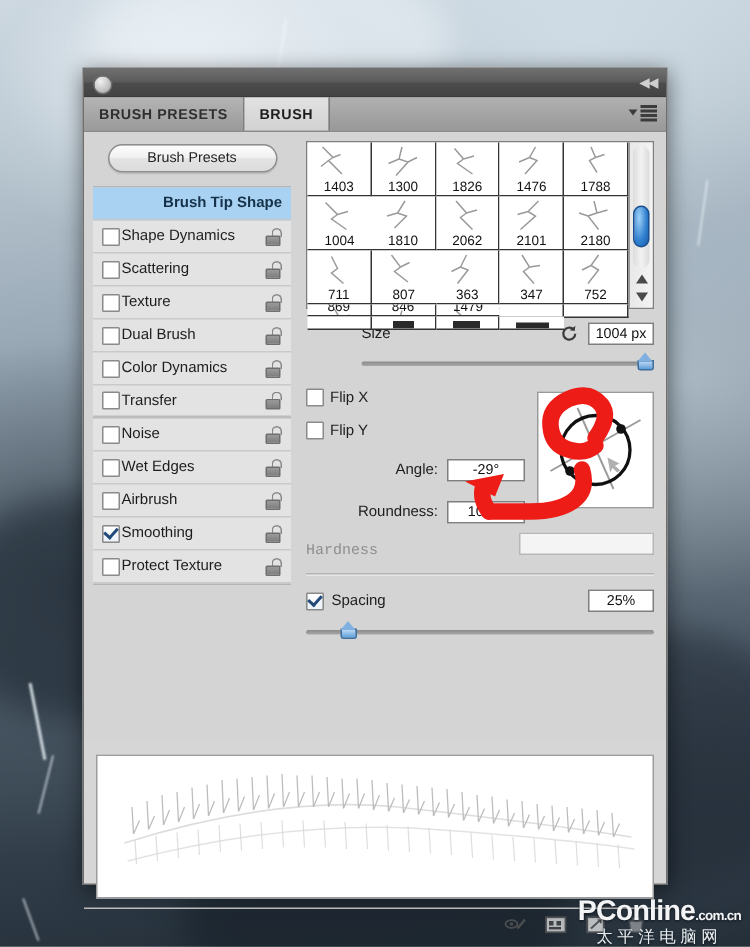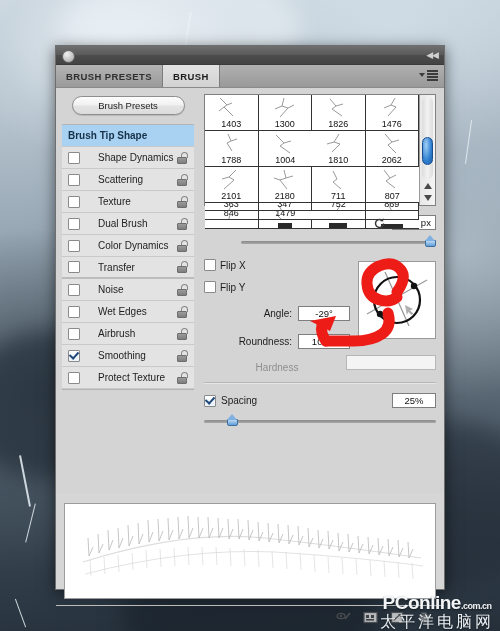--- a/index.html
+++ b/index.html
@@ -82,45 +82,45 @@
   }
   .optlist{
     margin:0 6px;background:#e3e3e3;
     border-top:1px solid #b4b4b4;border-bottom:1px solid #b4b4b4;
   }
   .optrow{
     height:22px;display:flex;align-items:center;padding:0 6px;
     border-bottom:1px solid #c9c9c9;font-size:10px;color:#1d1d1d;box-sizing:border-box;
   }
   .optrow.head{
-    background:#a9d2f2;font-weight:bold;justify-content:flex-start;color:#16324a;
+    background:#a9d2f2;font-weight:bold;justify-content:flex-end;color:#16324a;
   }
   .optrow.gapafter{border-bottom:2px solid #bcbcbc;}
-  .optrow .lbl{flex:1;margin-left:18px;}
+  .optrow .lbl{flex:1;margin-left:1px;}
   .cbox{
     width:10px;height:10px;border:1px solid #8a8a8a;background:#fff;border-radius:1px;
     display:inline-block;position:relative;flex:none;
   }
   .cbox.on{background:linear-gradient(180deg,#fff,#eaf2fa);}
   .cbox.on::after{
     content:"";position:absolute;left:2px;top:-1px;width:4px;height:7px;
     border:solid #21497a;border-width:0 2px 2px 0;transform:rotate(42deg);
   }
   .lock{width:11px;height:12px;position:relative;flex:none;opacity:.85;}
   .lock .body{position:absolute;left:0;bottom:0;width:10px;height:7px;border-radius:1px;
     background:linear-gradient(180deg,#8e8e8e,#6d6d6d);border:1px solid #5a5a5a;box-sizing:border-box;}
   .lock .shk{position:absolute;left:4px;top:0;width:7px;height:6px;
     border:1.5px solid #777;border-bottom:none;border-radius:4px 4px 0 0;box-sizing:border-box;}
 
   
   .rightcol{flex:1;background:#d4d4d4;padding:6px 8px 0 4px;box-sizing:border-box;}
 
   
   .gridwrap{display:flex;border:1px solid #7f7f7f;background:#fff;height:112px;box-sizing:border-box;}
-  .grid{flex:1;display:grid;grid-template-columns:repeat(4,1fr);grid-template-rows:repeat(3,36px) 8px;}
+  .grid{flex:1;display:grid;grid-template-columns:repeat(5,1fr);grid-template-rows:repeat(3,36px) 8px;}
   .cell{
     border-right:1px solid #333;border-bottom:1px solid #333;
     position:relative;background:#fff;overflow:hidden;
   }
   .cell:nth-child(6n){border-right:none;}
   .cell .num{
     position:absolute;bottom:1px;left:0;right:0;text-align:center;
     font-size:9px;color:#111;font-family:"Liberation Sans",sans-serif;
   }
   .cell svg{position:absolute;top:1px;left:50%;transform:translateX(-50%);}
@@ -199,21 +199,21 @@
   
   #annot{position:absolute;left:0;top:0;pointer-events:none;}
 
   
   #watermark{
     position:absolute;right:6px;bottom:1px;text-align:center;
     font-family:"Liberation Sans",sans-serif;line-height:1;
   }
   #wm1{font-size:19px;font-weight:bold;color:#f2f4f6;text-shadow:0 1px 2px rgba(0,0,0,.6);letter-spacing:-.5px;}
   #wm1 small{font-size:9px;font-weight:bold;}
-  #wm2{font-size:16px;color:#e8edf1;letter-spacing:3px;margin-top:2px;text-shadow:0 1px 2px rgba(0,0,0,.6);
+  #wm2{font-size:11px;color:#e8edf1;letter-spacing:3px;margin-top:2px;text-shadow:0 1px 2px rgba(0,0,0,.6);
        font-family:"DejaVu Sans",sans-serif;}
 </style>
 </head>
 <body>
 
 <div id="backdrop">
   <div class="sky"></div>
   <div class="cloudpatch" style="left:-40px;top:330px;width:200px;height:150px;background:rgba(30,40,50,.6);"></div>
   <div class="cloudpatch" style="left:330px;top:420px;width:220px;height:170px;background:rgba(34,44,54,.55);"></div>
   <div class="cloudpatch" style="left:120px;top:560px;width:260px;height:110px;background:rgba(24,32,40,.6);"></div>
@@ -527,21 +527,21 @@
           </div>
 
           <div class="fieldrow">
             <span class="cap">Angle:</span>
             <span class="numfield">-29°</span>
           </div>
           <div class="fieldrow">
             <span class="cap">Roundness:</span>
             <span class="numfield">100%</span>
           </div>
-          <div class="fieldrow dim" style="justify-content:center;">
+          <div class="fieldrow dim" style="justify-content:flex-start;font-family:Liberation Mono, monospace;">
             <span class="cap">Hardness</span>
           </div>
         </div>
 
         <div class="anglebox">
           <svg width="76" height="76" viewBox="0 0 76 76">
             <line x1="8" y1="52" x2="68" y2="18" stroke="#9b9b9b" stroke-width="1.3"></line>
             <line x1="26" y1="10" x2="50" y2="64" stroke="#9b9b9b" stroke-width="1.3"></line>
             <circle cx="38" cy="38" r="23" stroke="#111" stroke-width="2.2" fill="none"></circle>
             <circle cx="55" cy="24" r="3.2" fill="#111"></circle>

